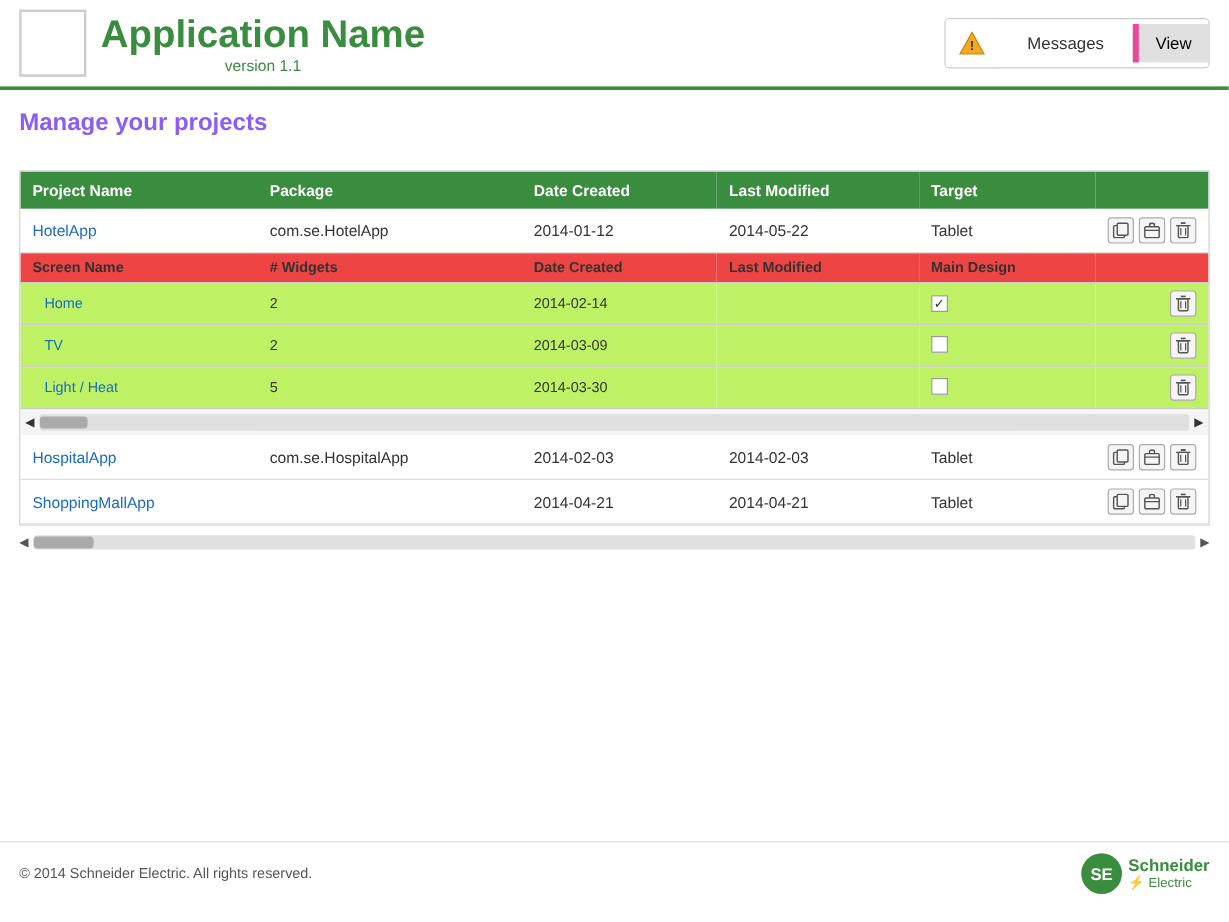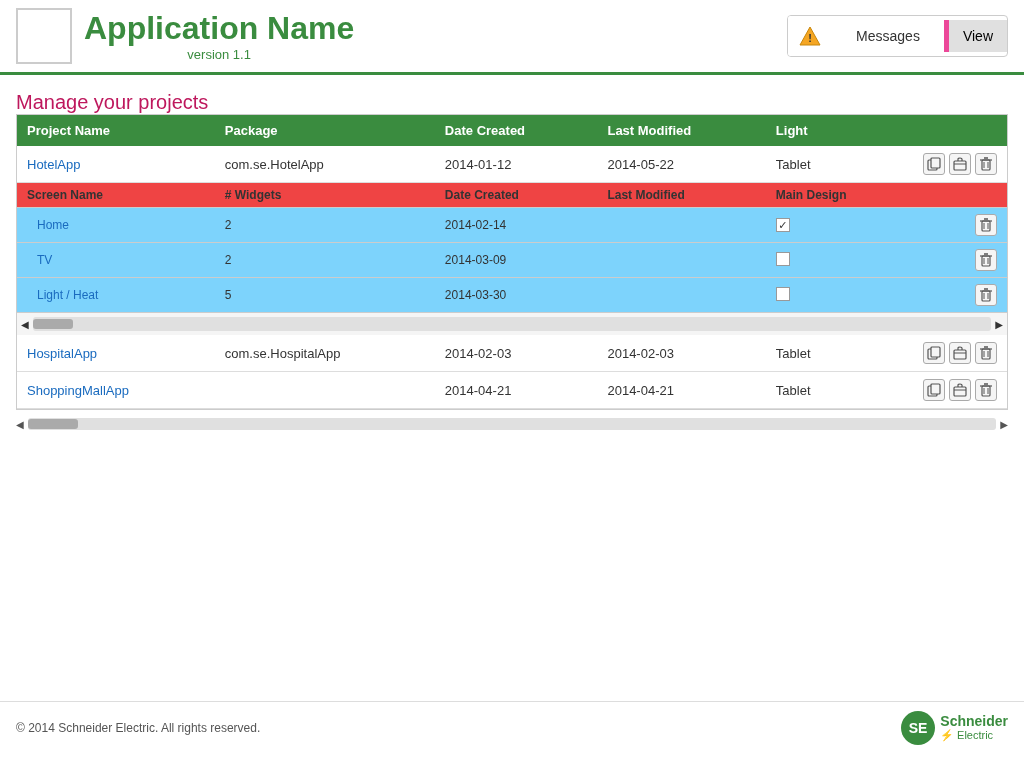--- a/index.html
+++ b/index.html
@@ -95,23 +95,23 @@
       font-size: 14px;
       cursor: pointer;
     }
 
     
     #content {
       padding: 16px;
     }
     #page-title {
       font-size: 20px;
-      font-weight: normal;
-      margin-bottom: 0;
-      color: #be185d;
+      font-weight: bold;
+      margin-bottom: 28px;
+      color: #8b5cf6;
     }
 
     
     #projects-table {
       width: 100%;
       border-collapse: collapse;
       font-size: 13px;
     }
     .header-row th {
       background: #3a8c3f;
@@ -140,21 +140,21 @@
       padding: 5px 10px;
       font-weight: bold;
       font-size: 12px;
       color: #333;
       border-bottom: 1px solid #ccc;
     }
 
     
     .screen-row td {
       padding: 6px 10px;
-      background: #7dd3fc;
+      background: #bef264;
       border-bottom: 1px solid #ccc;
       font-size: 12px;
     }
     .screen-row td:first-child {
       padding-left: 20px;
     }
     .screen-link {
       color: #1a6bbf;
       text-decoration: none;
       cursor: pointer;
@@ -324,21 +324,21 @@
   <div id="page-title">Manage your projects</div>
 
   <div id="table-container">
     <table id="projects-table">
       <thead>
         <tr class="header-row">
           <th>Project Name</th>
           <th>Package</th>
           <th>Date Created</th>
           <th>Last Modified</th>
-          <th>Light</th>
+          <th>Target</th>
           <th></th>
         </tr>
       </thead>
       <tbody id="table-body">
 
       <tr class="project-row">
       <td><a class="project-link">HotelApp</a></td>
       <td>com.se.HotelApp</td>
       <td>2014-01-12</td>
       <td>2014-05-22</td>

